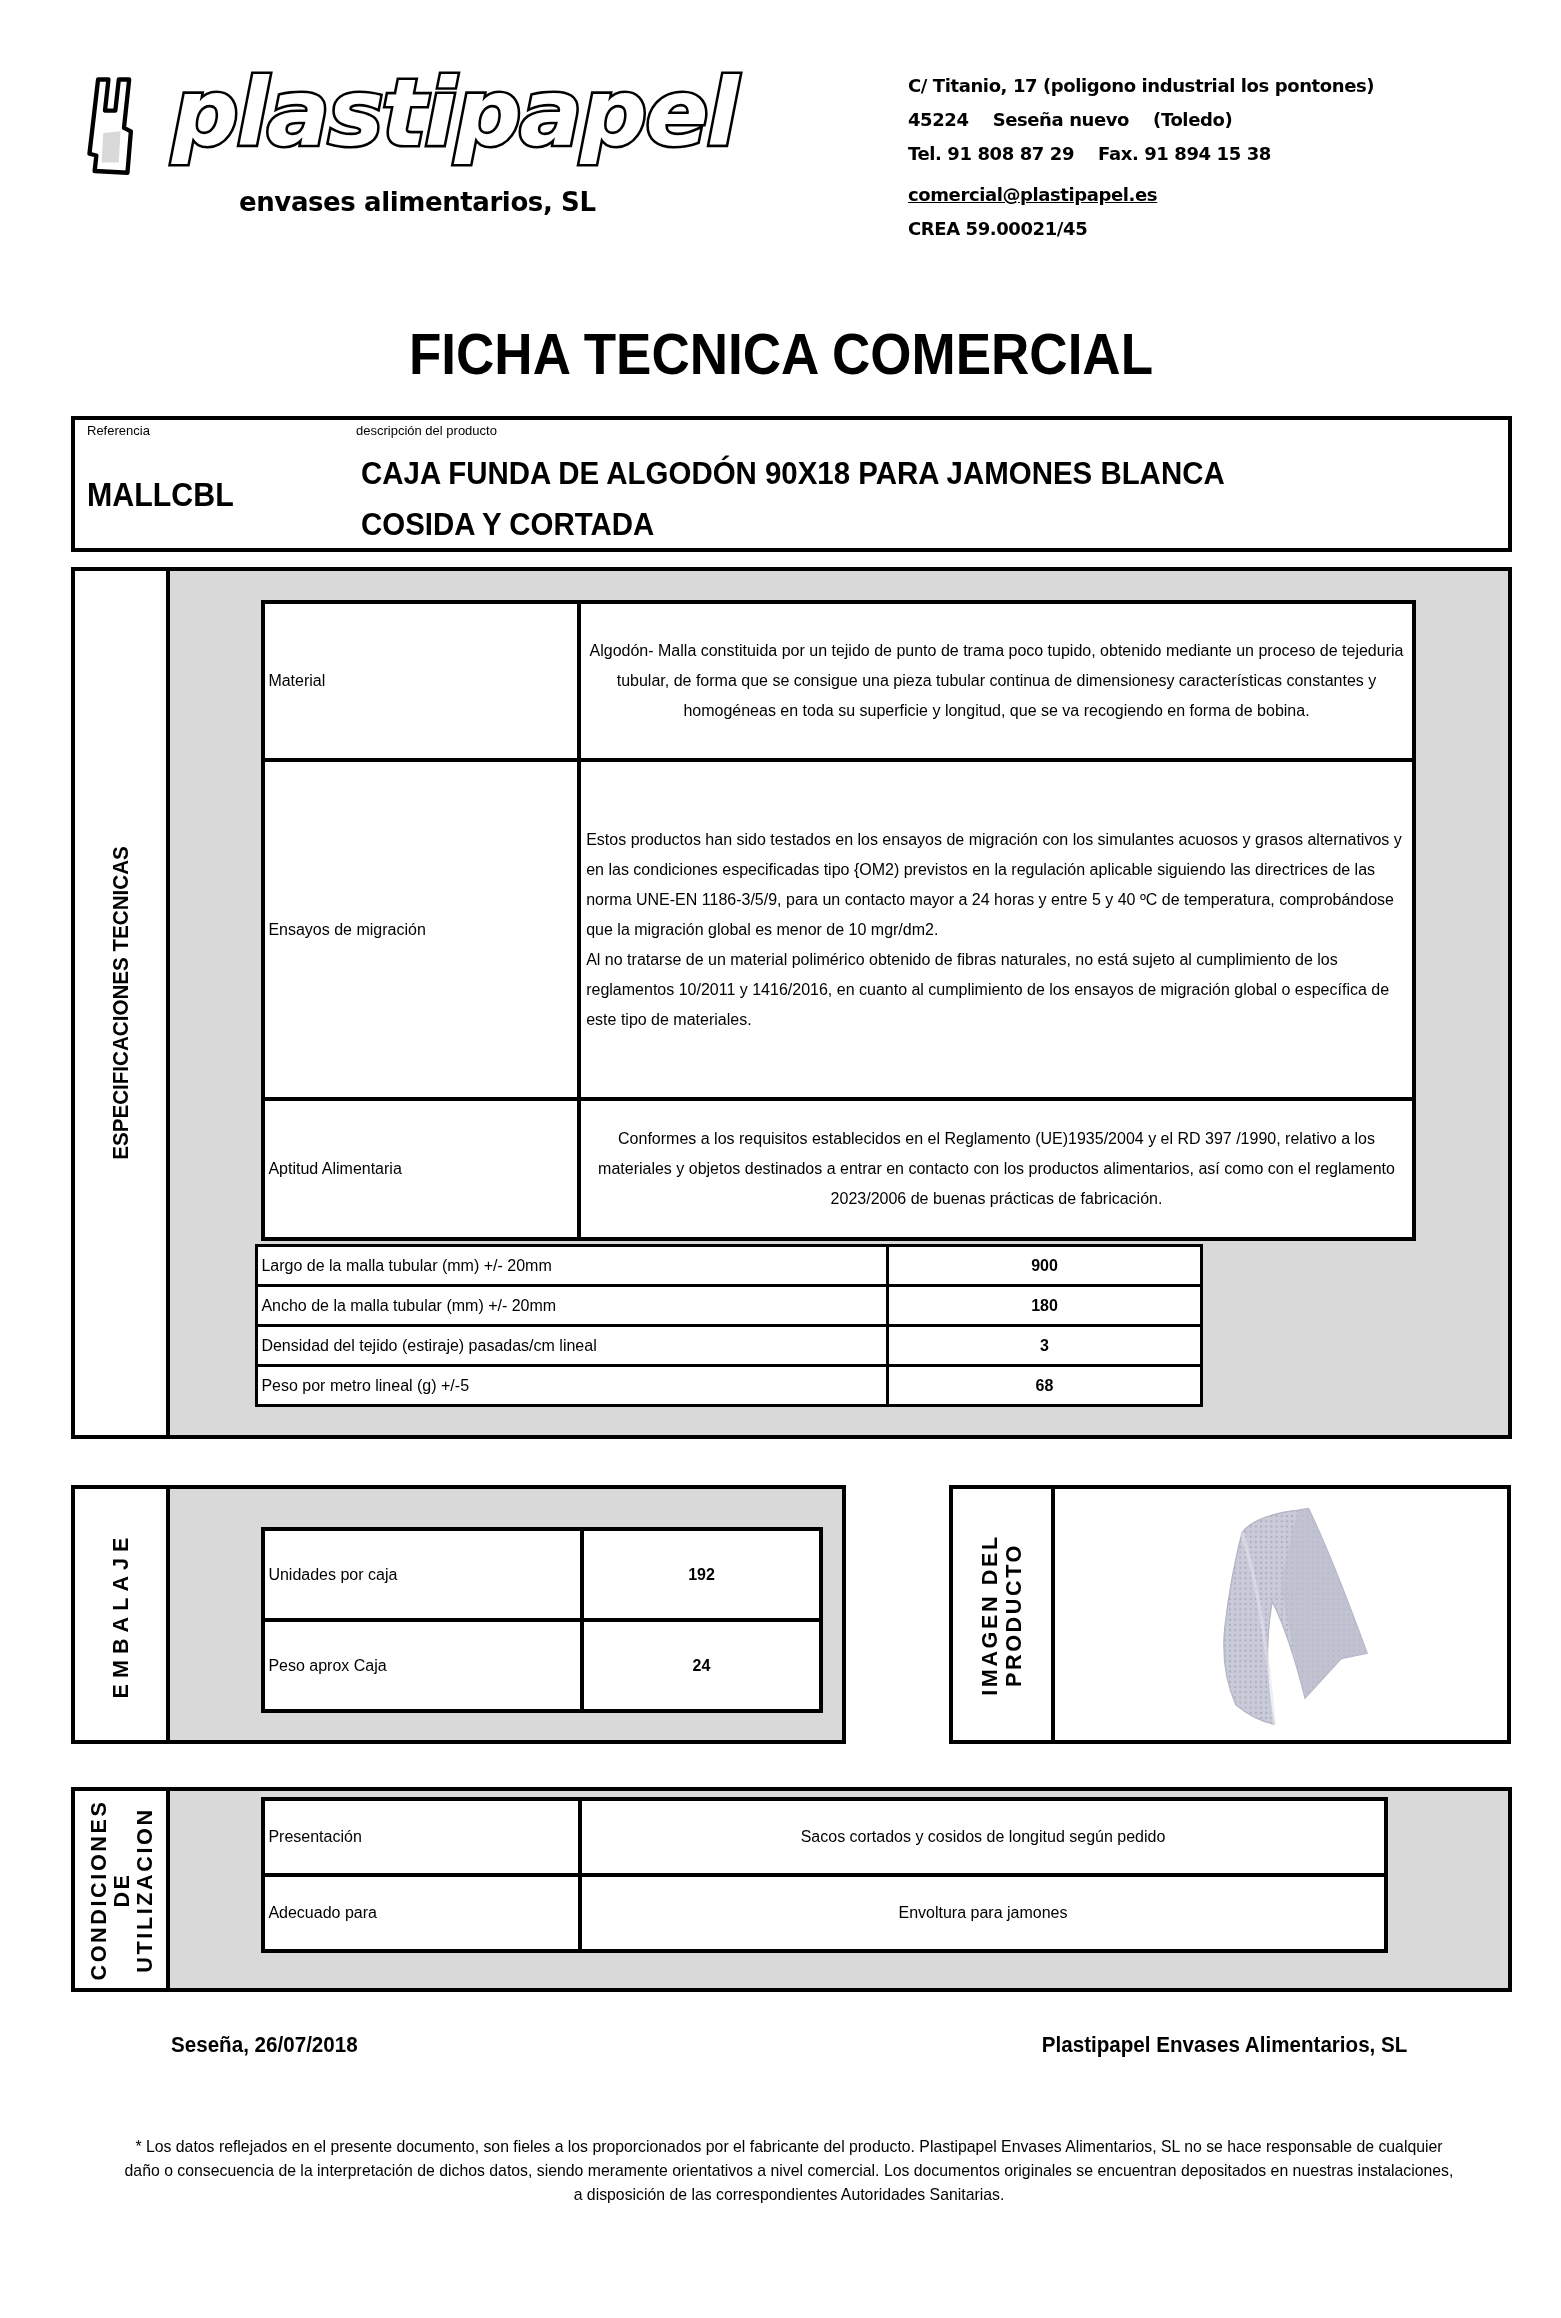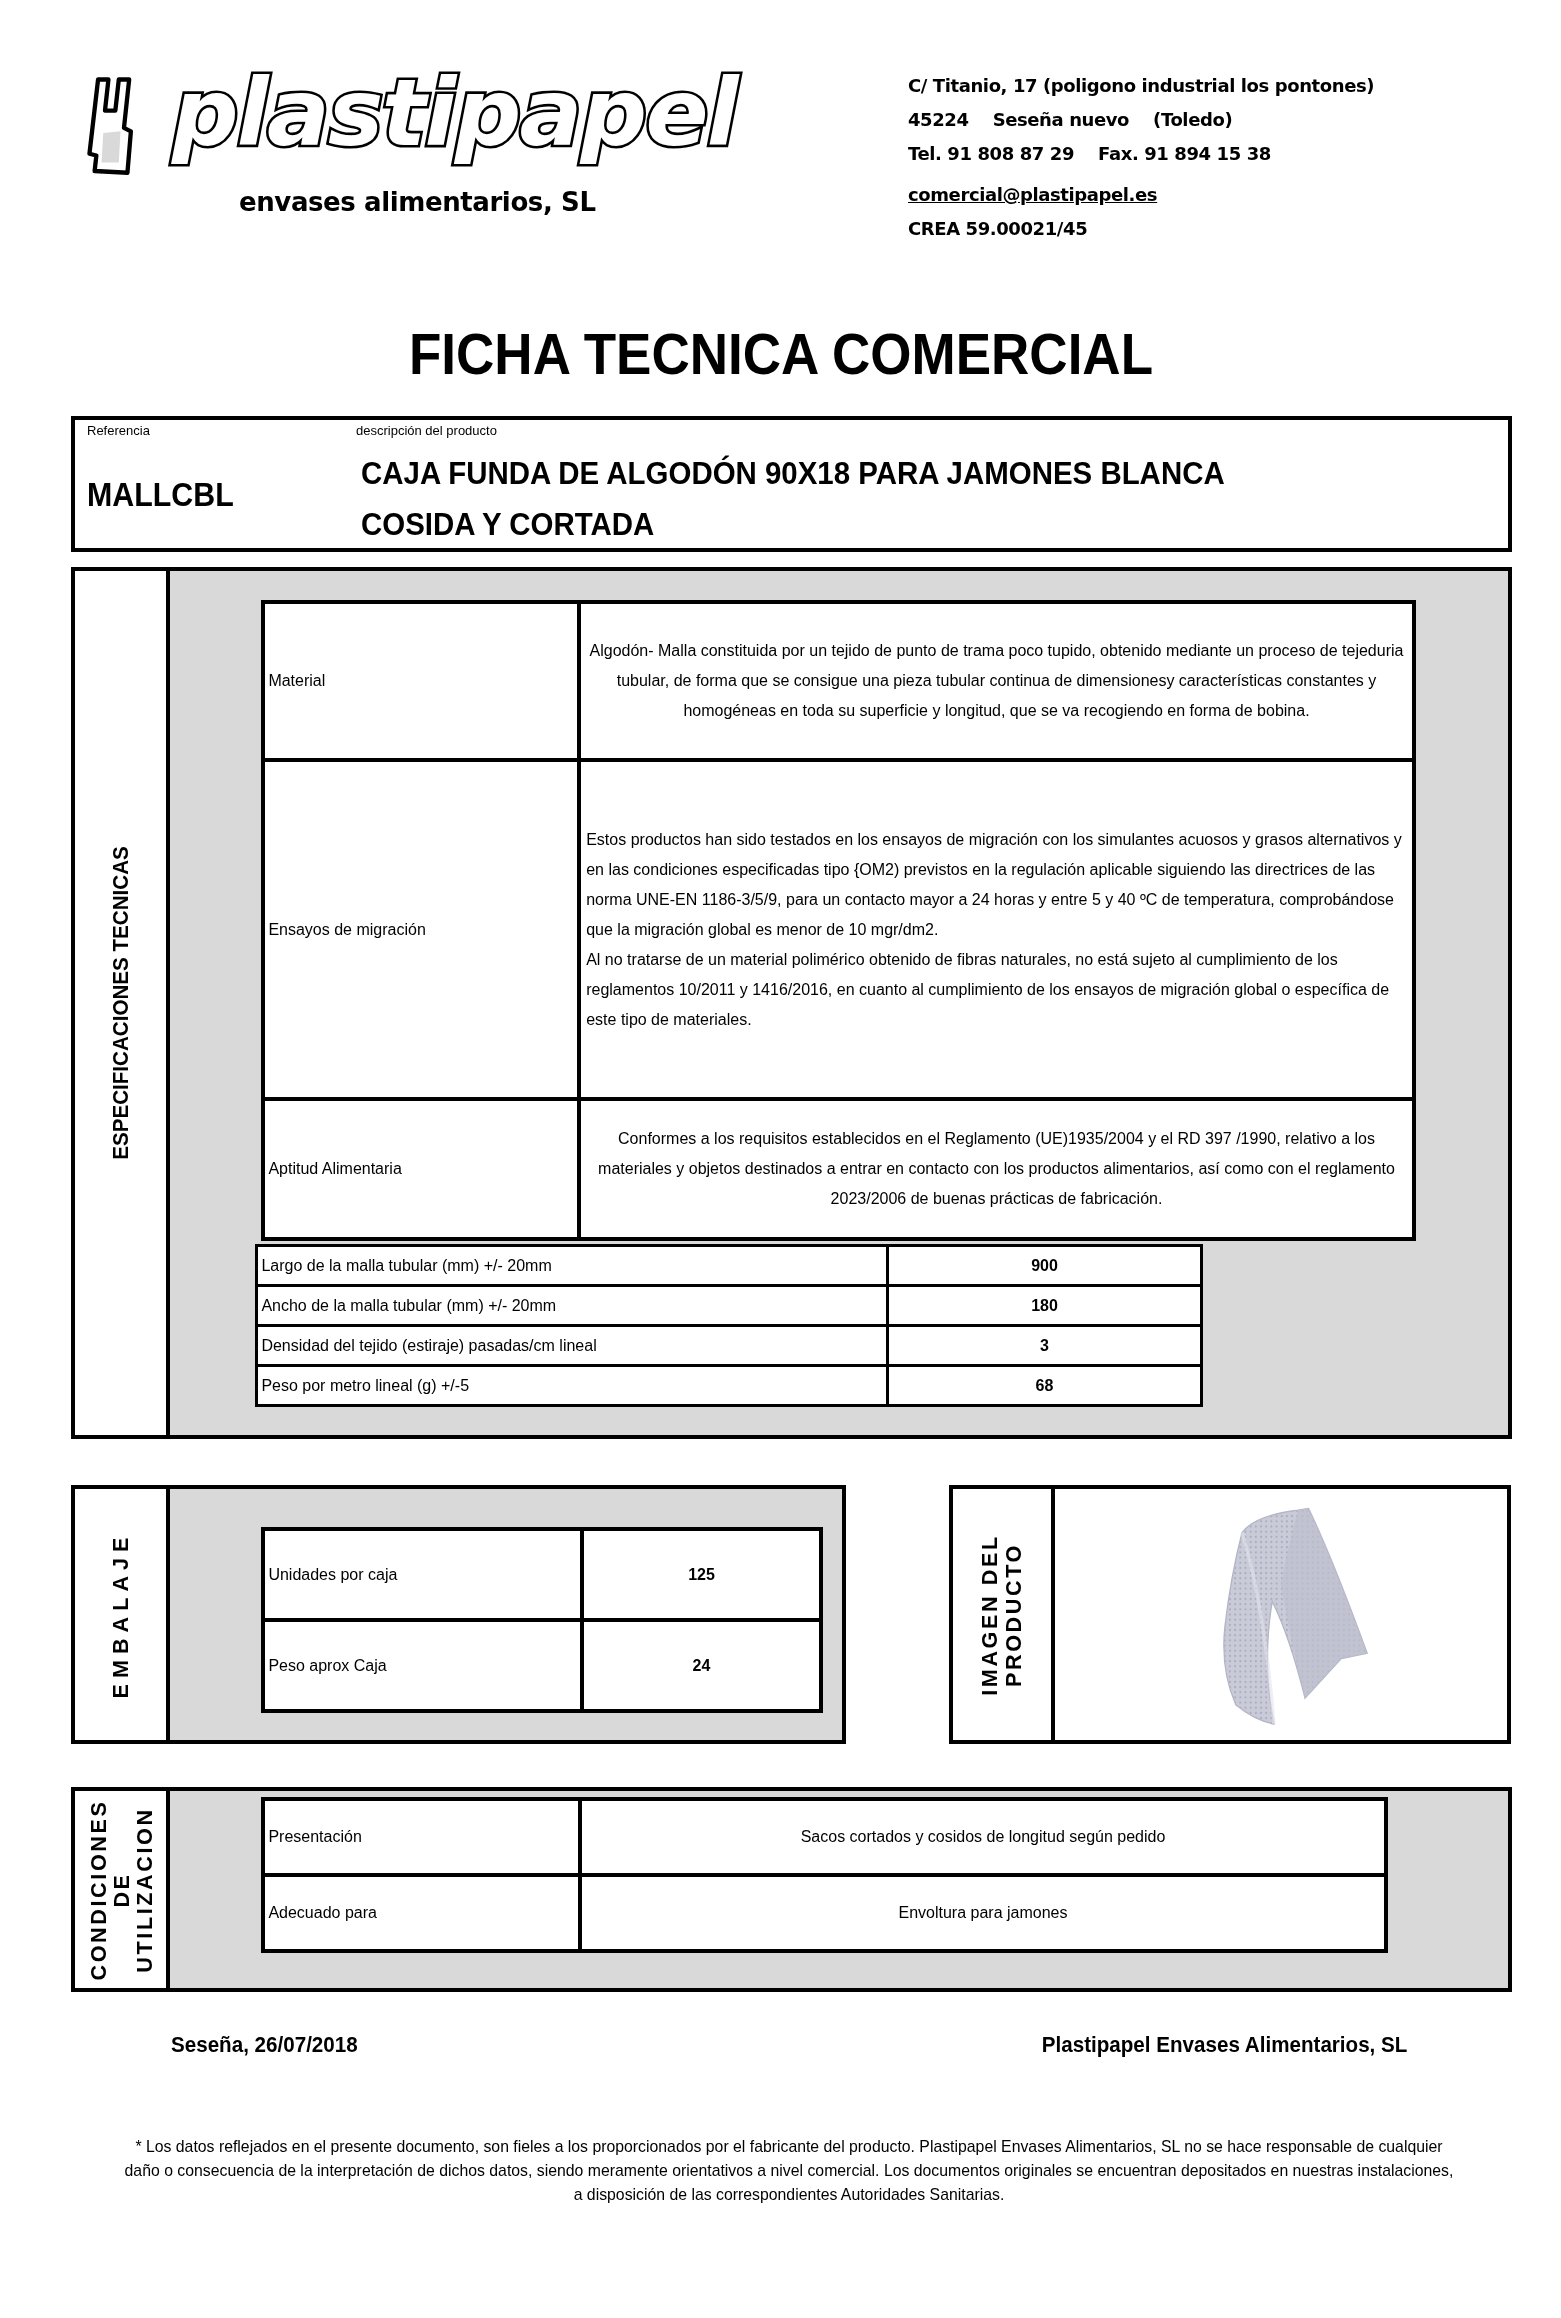--- a/index.html
+++ b/index.html
@@ -194,21 +194,21 @@
     <div class="vtext">EMBALAJE</div>
   </div>
   <table class="grid emb-tbl">
     <colgroup>
         <col style="width:319px">
         <col>
       </colgroup>
     <tbody>
         <tr>
       <td class="lbl">Unidades por caja</td>
-      <td class="val">125</td>
+      <td class="val">192</td>
     </tr>
     <tr>
       <td class="lbl">Peso aprox Caja</td>
       <td class="val">24</td>
     </tr>
   </tbody>
     </table>
 </div>
 
 <div class="abs box img">

